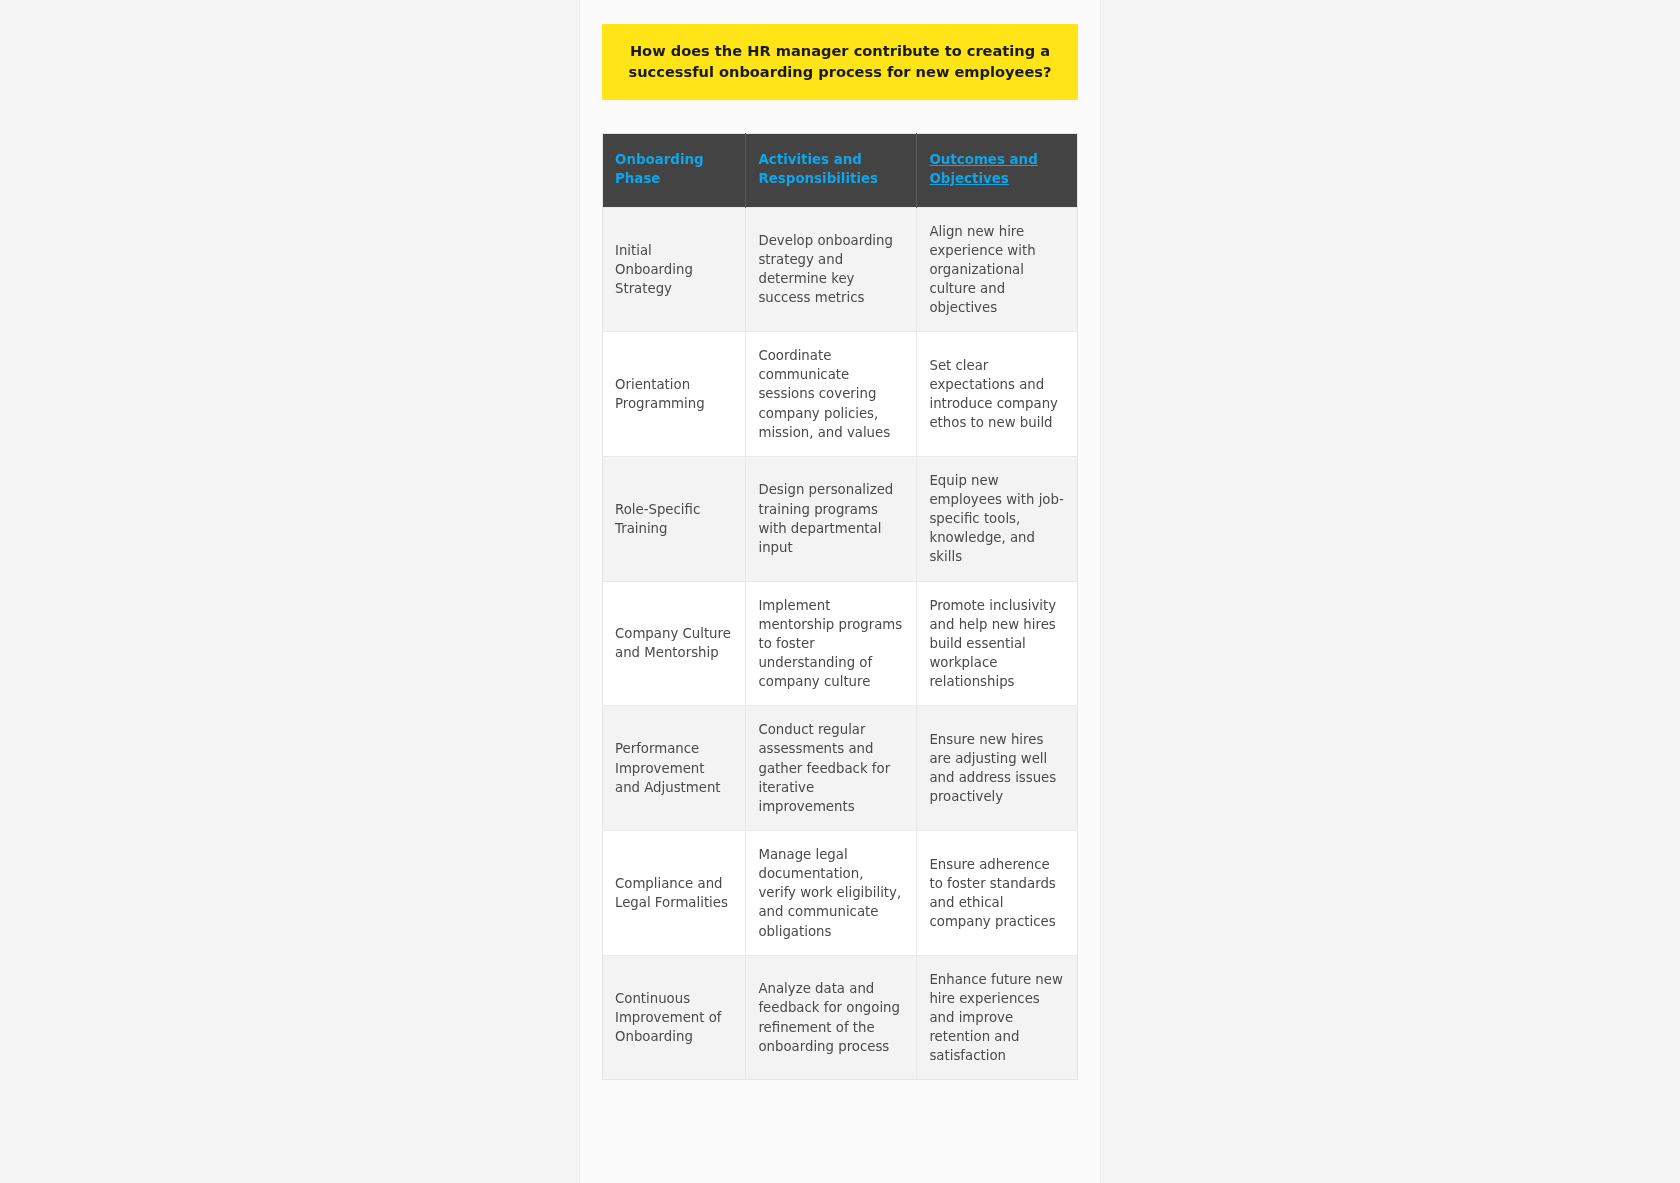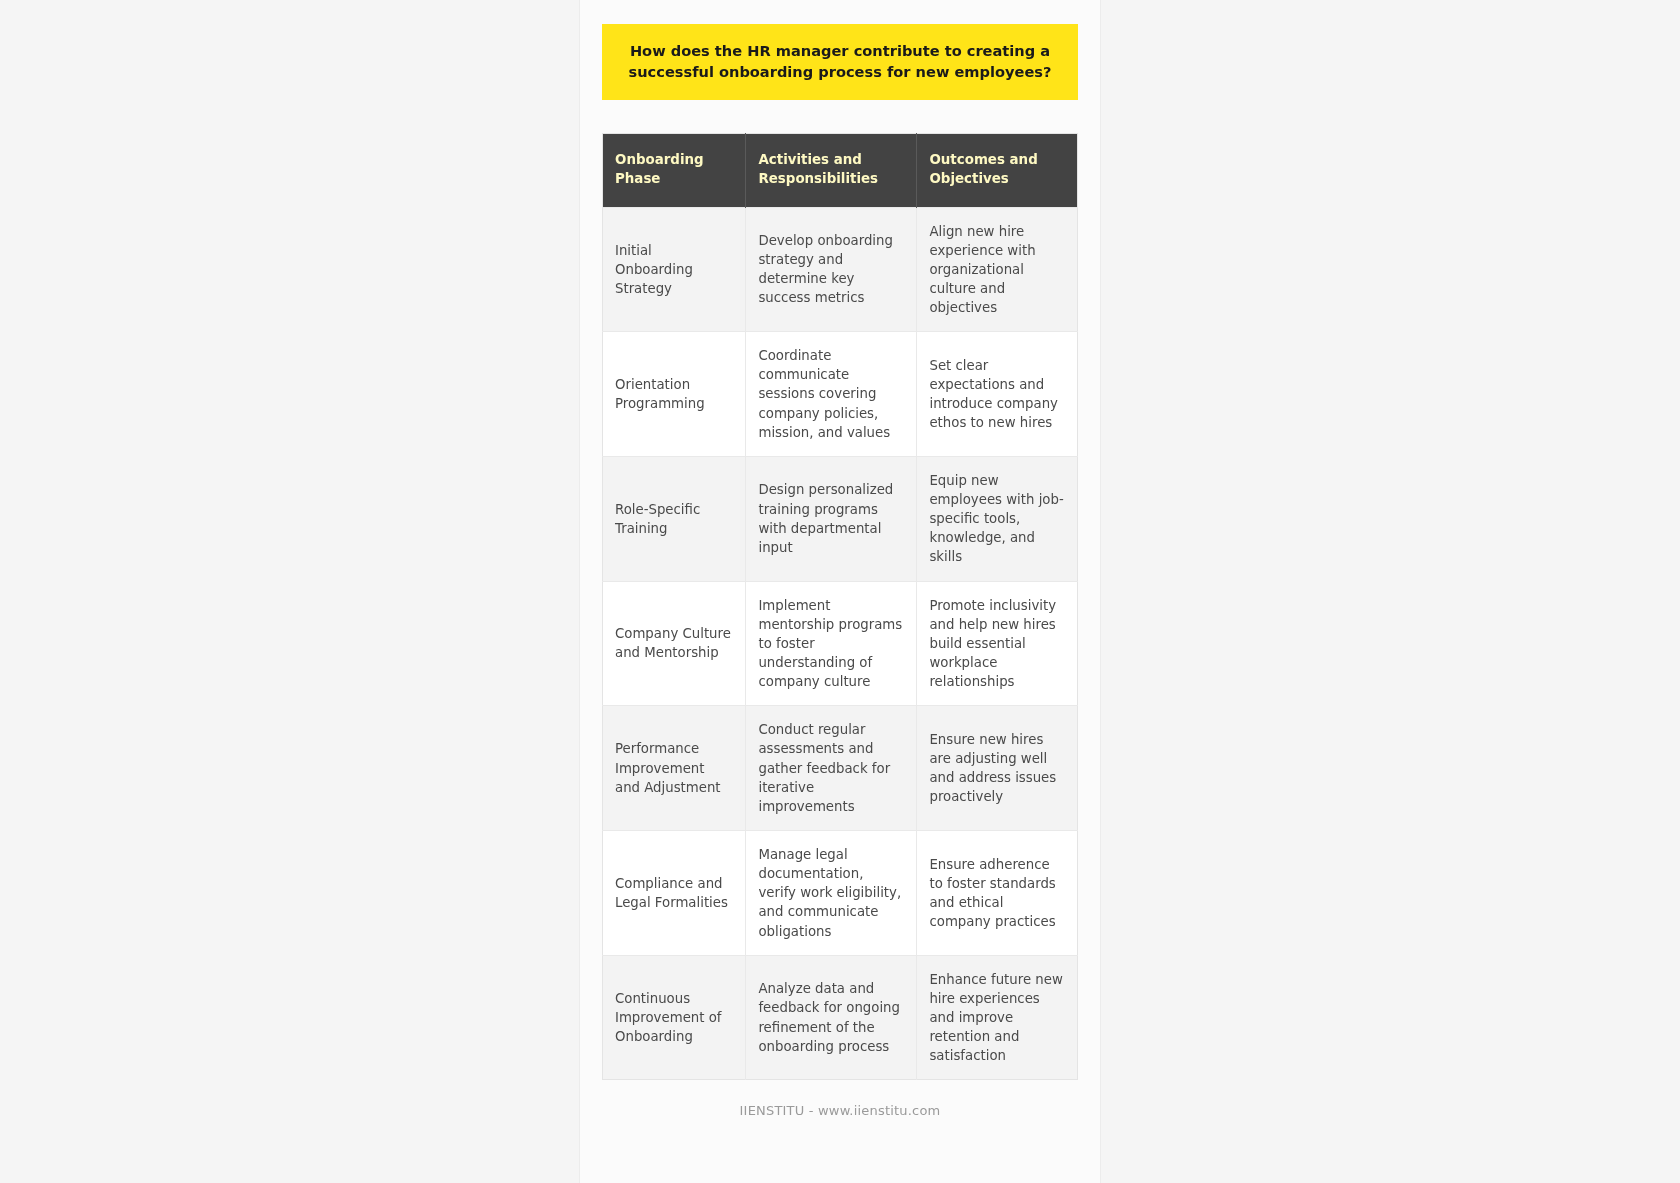--- a/index.html
+++ b/index.html
@@ -53,30 +53,30 @@
     border-collapse: collapse;
     table-layout: fixed;
     background: #ffffff;
     border: 1px solid #e4e4e4;
   }
   table.onboarding col.c1 { width: 30.2%; }
   table.onboarding col.c2 { width: 36.0%; }
   table.onboarding col.c3 { width: 33.8%; }
   table.onboarding thead th {
     background: #434343;
-    color: #fef9c3;
+    color: #0ea5e9;
     font-size: 13.4px;
     font-weight: bold;
     line-height: 1.42;
     text-align: left;
     vertical-align: top;
     padding: 16px 12px 18px 12px;
     border-right: 1px solid #5a5a5a;
   }
-  table.onboarding thead th:last-child { border-right: none; }
+  table.onboarding thead th:last-child { border-right: none; text-decoration: underline; }
   table.onboarding tbody td {
     font-size: 13.3px;
     line-height: 1.44;
     color: #4a4a4a;
     vertical-align: middle;
     padding: 14px 12px 14px 12px;
     border-right: 1px solid #e9e9e9;
     border-top: 1px solid #e9e9e9;
   }
   table.onboarding tbody td:last-child { border-right: none; }
@@ -116,21 +116,21 @@
         </thead>
         <tbody>
           <tr>
             <td>Initial Onboarding Strategy</td>
             <td>Develop onboarding strategy and determine key success metrics</td>
             <td>Align new hire experience with organizational culture and objectives</td>
           </tr>
           <tr>
             <td>Orientation Programming</td>
             <td>Coordinate communicate sessions covering company policies, mission, and values</td>
-            <td>Set clear expectations and introduce company ethos to new hires</td>
+            <td>Set clear expectations and introduce company ethos to new build</td>
           </tr>
           <tr>
             <td>Role-Specific Training</td>
             <td>Design personalized training programs with departmental input</td>
             <td>Equip new employees with job-specific tools, knowledge, and skills</td>
           </tr>
           <tr>
             <td>Company Culture and Mentorship</td>
             <td>Implement mentorship programs to foster understanding of company culture</td>
             <td>Promote inclusivity and help new hires build essential workplace relationships</td>
@@ -147,16 +147,15 @@
           </tr>
           <tr>
             <td>Continuous Improvement of Onboarding</td>
             <td>Analyze data and feedback for ongoing refinement of the onboarding process</td>
             <td>Enhance future new hire experiences and improve retention and satisfaction</td>
           </tr>
         </tbody>
       </table>
     </div>
 
-    <div class="footer">IIENSTITU - www.iienstitu.com</div>
 
   </div>
 </div>
 
 </body></html>

